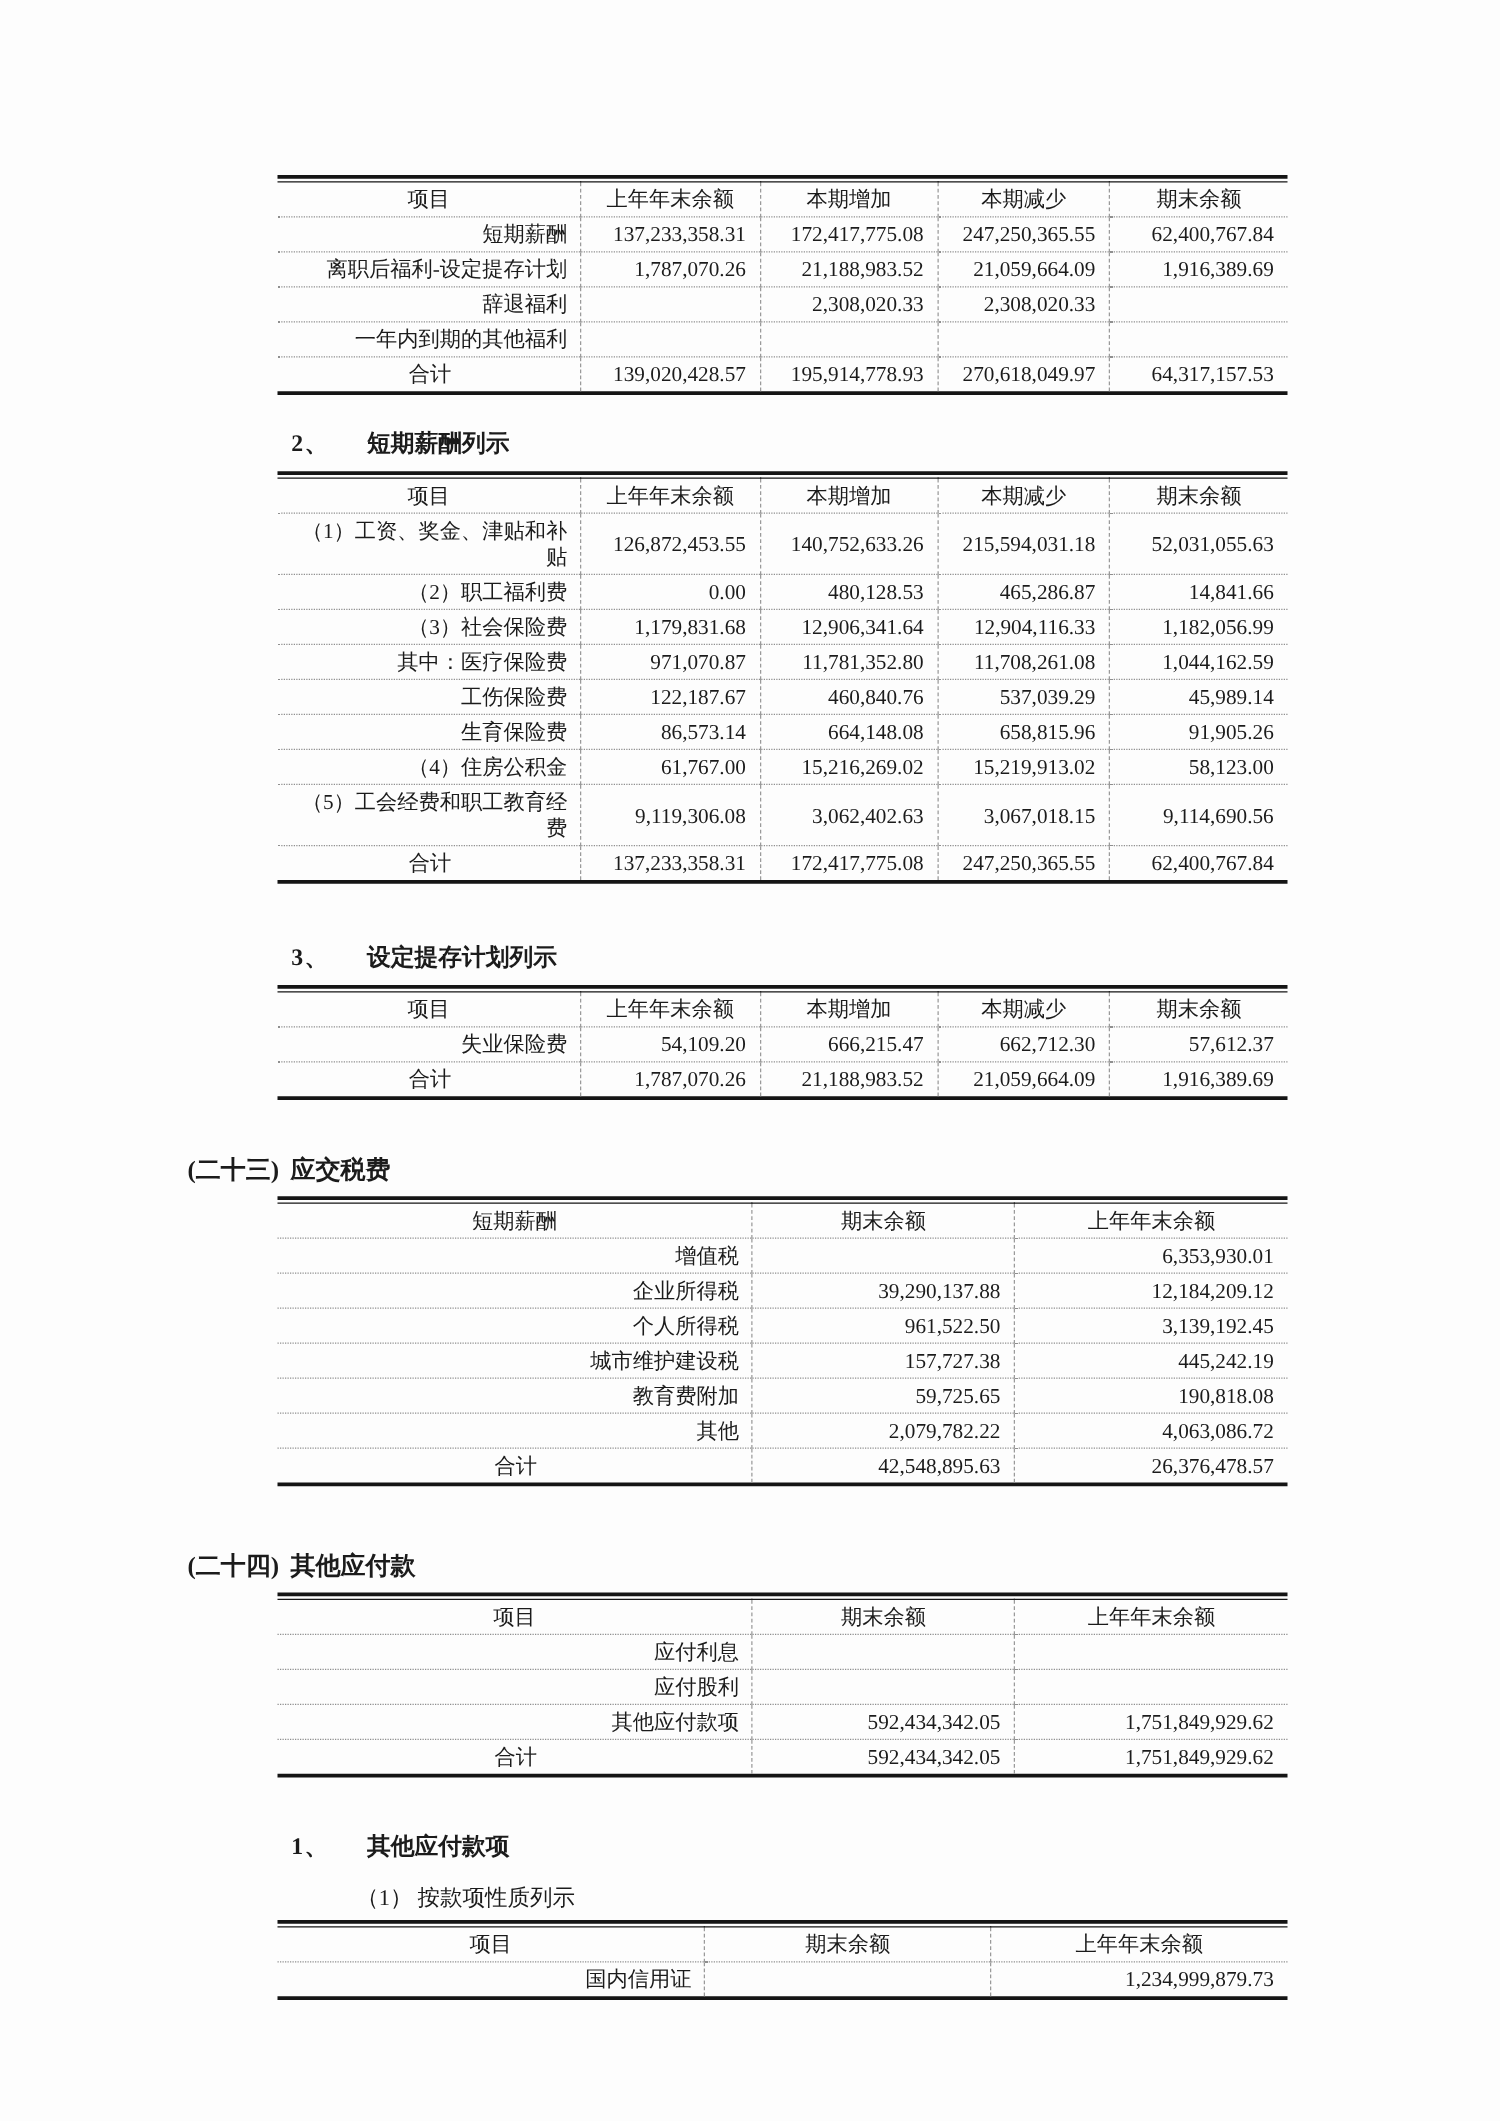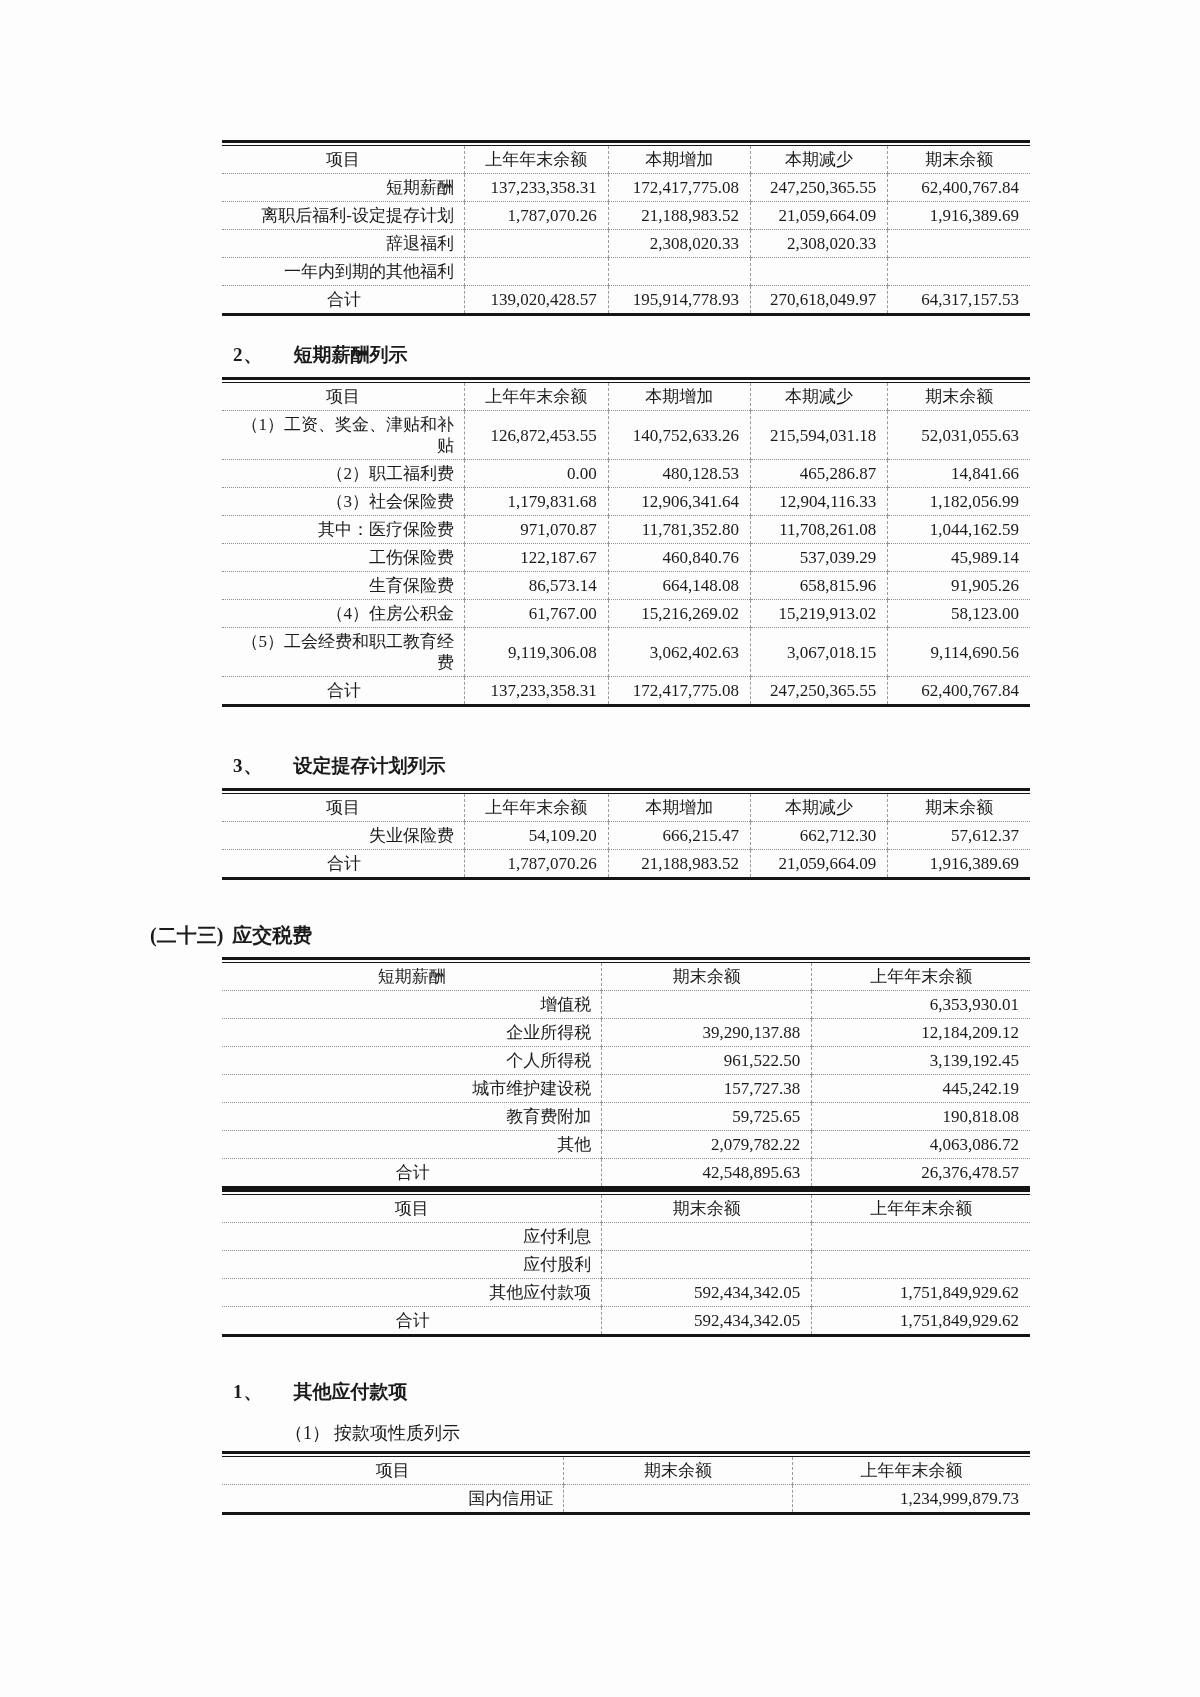--- a/index.html
+++ b/index.html
@@ -287,20 +287,24 @@
             </tr>
             <tr class="total">
               <td class="item">合计</td>
               <td class="num">42,548,895.63</td>
               <td class="num">26,376,478.57</td>
             </tr>
           </tbody>
         </table>
     </div>
 
+    <div class="h-main gap-xl">
+      <span class="num">(二十四)</span>
+      <span>其他应付款</span>
+    </div>
     <div class="tablewrap">
       <table>
           <colgroup>
             <col style="width: 47%;">
             <col style="width: 26%;">
             <col style="width: 27%;">
           </colgroup>
           <thead>
             <tr>
               <th>项目</th>

